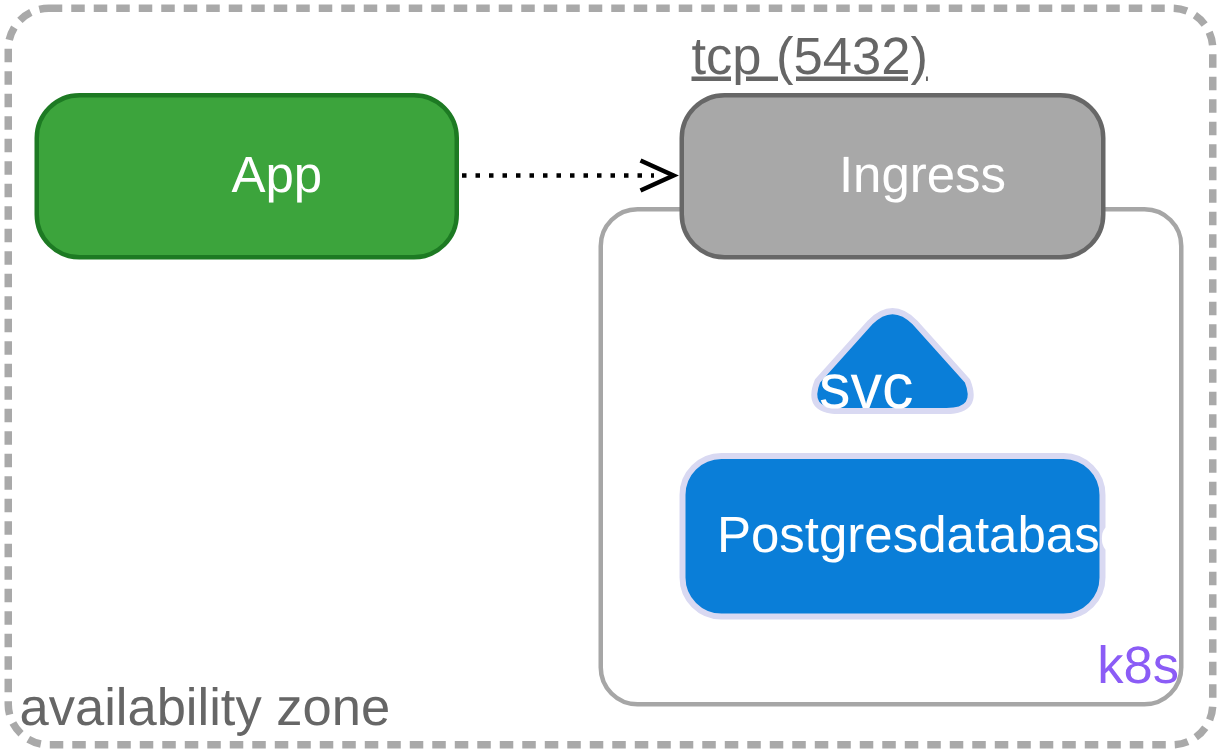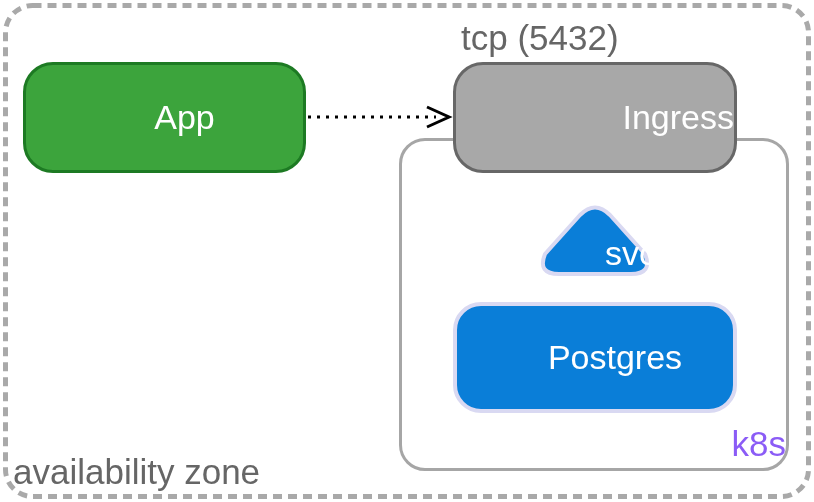--- a/index.html
+++ b/index.html
@@ -26,21 +26,20 @@
     border:3px solid #1d7a23;
     border-radius:30px;
     z-index:2;
   }
   .ingress-node {
     left:453px; top:62px; width:284px; height:111px;
     background:#a8a8a8;
     border:3px solid #676767;
     border-radius:30px;
     z-index:3;
-    justify-content:flex-end;
   }
   .k8s-box {
     position:absolute;
     left:399px; top:138px; width:390px; height:333px;
     border:3px solid #a6a6a6;
     border-radius:26px;
     box-sizing:border-box;
     z-index:1;
   }
   .k8s-label {
@@ -48,41 +47,42 @@
     right:0; bottom:4px;
     font-size:35px;
     color:#8b5cf6;
   }
   .tcp-label {
     position:absolute;
     left:461px; top:18px;
     font-size:35px;
     color:#666666;
     z-index:2;
+    text-decoration:underline;
   }
   .az-label {
     position:absolute;
     left:13px; top:452px;
     font-size:35px;
     color:#666666;
     z-index:2;
     text-align:center;
   }
   .svc-node {
     position:absolute;
     left:534px; top:197px; width:122px; height:81px;
     z-index:3;
   }
   .svc-node svg { display:block; }
   .svc-label {
     position:absolute;
-    left:1px; right:0; top:37px;
-    text-align:right;
+    left:12px; right:0; top:37px;
+    text-align:left;
     color:#ffffff;
-    font-size:34px;
+    font-size:42px;
   }
   .postgres-node {
     left:453px; top:302px; width:284px; height:111px;
     background:#0a7ed8;
     border:4px solid #d9d9f2;
     border-radius:28px;
     z-index:3;
     flex-direction:row;
     line-height:37px;
     text-align:center;
@@ -117,17 +117,18 @@
 
   <div class="svc-node">
     <svg width="122" height="81" viewBox="0 0 122 81">
       <path d="M 25 77 L 97 77 Q 119 77 111 57 L 76 18 Q 61 3 46 18 L 11 57 Q 3 77 25 77 Z" fill="#0a7ed8" stroke="#d9d9f2" stroke-width="4" stroke-linejoin="round"></path>
     </svg>
     <span class="svc-label">svc</span>
   </div>
 
   <div class="node postgres-node">
     <div>Postgres</div>
+    <div>database</div>
   </div>
 
   <div class="az-label">availability zone</div>
 
 </div>
 
 </body></html>

